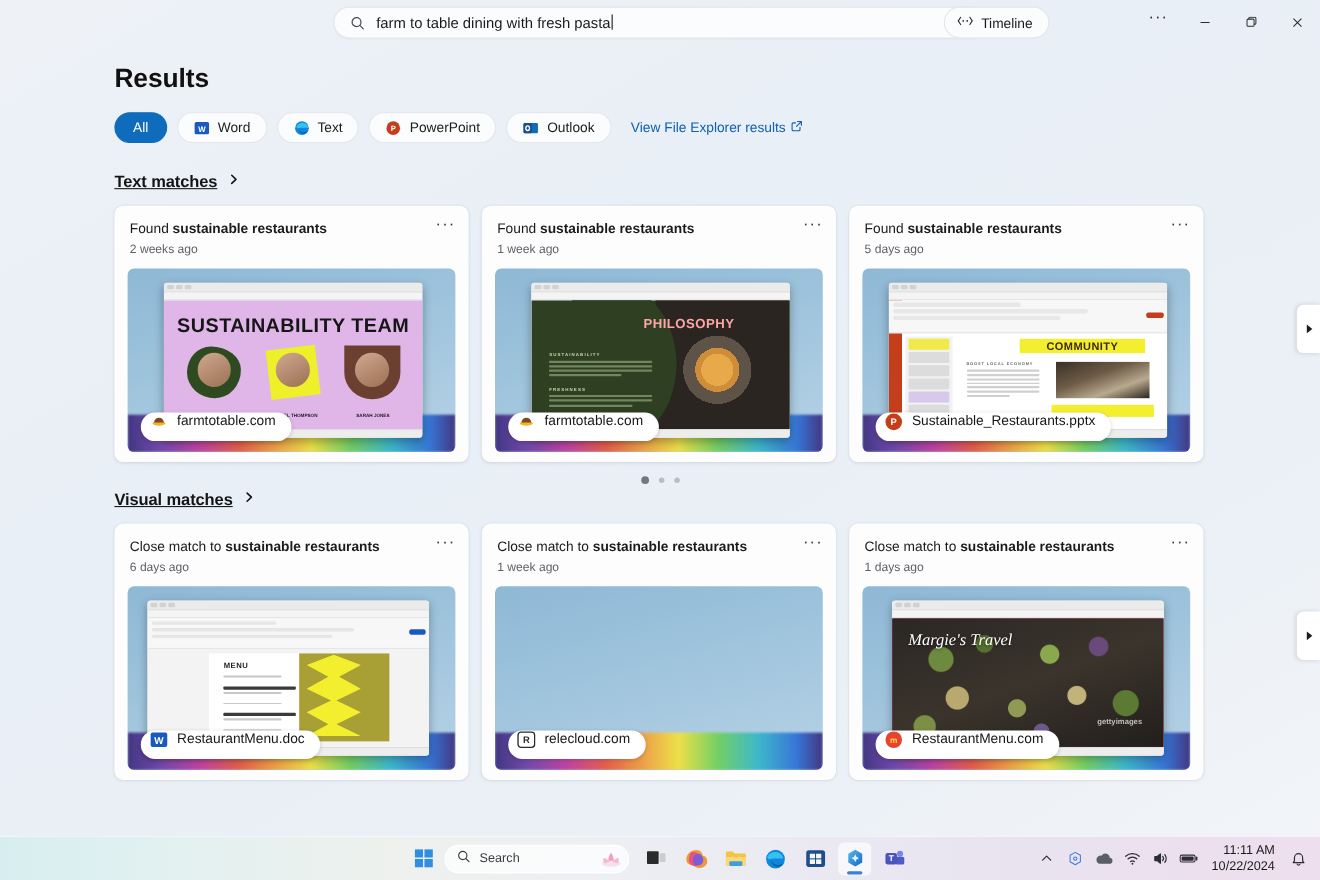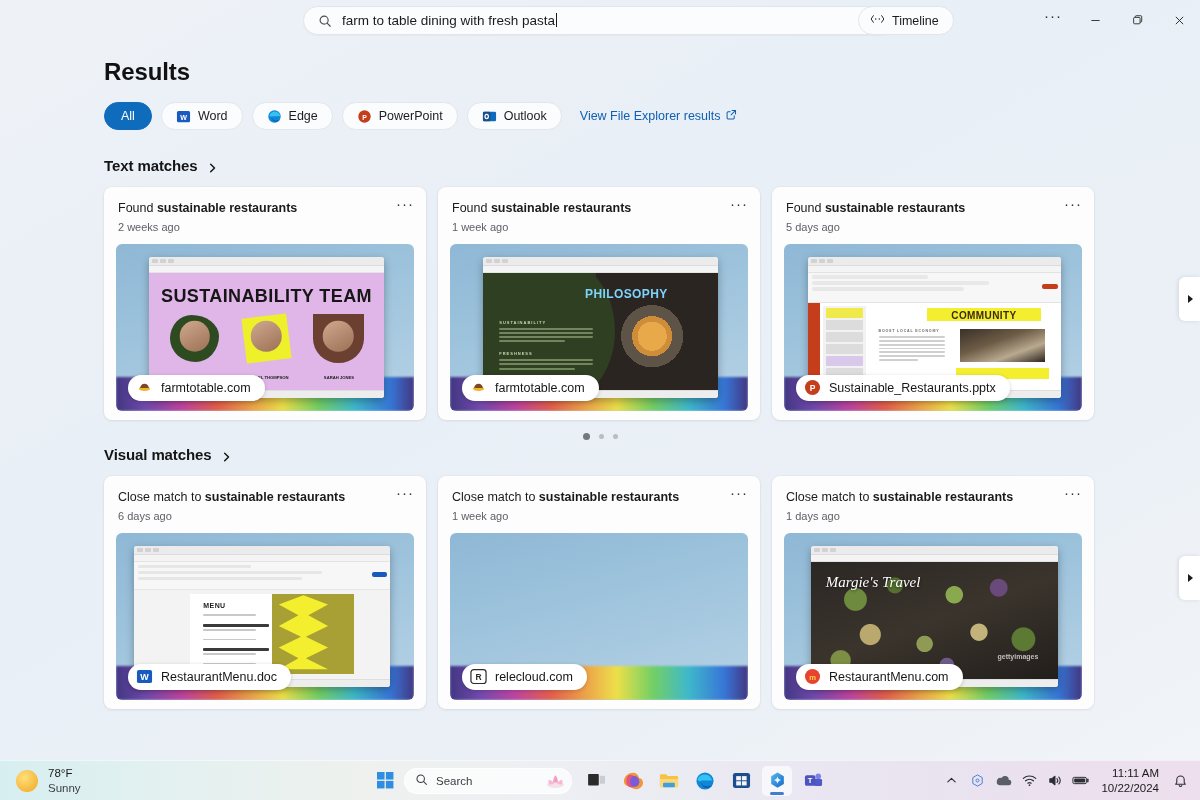--- a/index.html
+++ b/index.html
@@ -100,22 +100,22 @@
   }
   .pill .pi { width: 15px; height: 15px; flex: 0 0 auto; display:block; }
   .fe-link {
     font-size: 12.5px; color: #0f5fb3; cursor: pointer;
     display: flex; align-items: center; gap: 5px; margin-left: 9px;
   }
 
   
   .section { margin-top: 27px; position: relative; }
   .sec-head {
-    display: flex; align-items: flex-end; gap: 9px;
-    margin-left: 104px; margin-bottom: 13px; cursor: pointer; width: fit-content;
+    display: flex; align-items: flex-start; gap: 9px;
+    margin-left: 104px; margin-bottom: 13px; cursor: pointer; width: fit-content; text-decoration: underline;
   }
   .sec-title { font-size: 15px; font-weight: 700; color: #141414; letter-spacing: -.1px; }
   .chev { color: #141414; display: flex; }
 
   .cards { display: flex; gap: 12px; margin-left: 104px; }
 
   .card {
     width: 322px; height: 233px;
     background: #fdfdfe;
     border-radius: 8px;
@@ -189,21 +189,21 @@
   .s1 .brn { position: absolute; inset: 2% 6%; background: #6b4031; border-radius: 0 0 50% 50%; }
   .s1 .face { position: absolute; left: 50%; top: 46%; transform: translate(-50%,-50%); width: 52%; aspect-ratio: 1; border-radius: 50%; background: linear-gradient(150deg,#cfa98e,#9c7055); }
   .s1 .nm { position: absolute; bottom: 8%; left: 6%; right: 6%; display: flex; justify-content: space-between; }
   .s1 .nm span { width: 30%; text-align: center; font-size: 4.2px; font-weight: 800; color: #1a1a1a; }
 
   
   .s2 { background: #2e3f22; }
   .s2 .food { position: absolute; right: 0; top: 0; width: 52%; height: 100%;
     background: radial-gradient(circle at 46% 54%, #e8a94a 0 16%, #cf8d3a 16% 22%, #5d5346 22% 34%, #2a2520 34% 100%); }
   .s2 .curve { position: absolute; right: 44%; top: -12%; width: 40%; height: 124%; background: #2e3f22; border-radius: 0 60% 60% 0 / 0 50% 50% 0; }
-  .s2 .slide-h { top: 12%; left: 26%; right: 4%; font-size: 12px; color: #7dd3fc; }
+  .s2 .slide-h { top: 12%; left: 26%; right: 4%; font-size: 12px; color: #fca5a5; }
   .s2 .txt { position: absolute; left: 7%; top: 40%; width: 40%; }
   .s2 .lbl { font-size: 4px; letter-spacing: 1px; color: #c9d6ae; font-weight: 700; margin-bottom: 3px; }
   .s2 .ln { height: 2px; background: #9fb487; opacity: .6; margin-bottom: 2.2px; border-radius: 1px; }
 
   
   .s3 { background: #fff; display: flex; }
   .s3 .ribbon { position: absolute; left:0; right:0; top:0; height: 26%; background: #f7f7f7; border-bottom: 1px solid #e4e4e4; }
   .s3 .ribbon .bar { height: 4px; margin: 2px 4px; background: #e8e8e8; border-radius: 2px; }
   .s3 .ribbon .red { position:absolute; right:3px; top:11px; width:16px;height:5px;background:#c43e1c;border-radius:2px; }
   .s3 .railL { position: absolute; left:0; top:0; bottom:0; width: 5%; background:#c43e1c; }
@@ -268,21 +268,21 @@
     font-family: "Liberation Serif", serif; font-style: italic;
     font-size: 15px; color: #fff; text-shadow: 0 1px 3px rgba(0,0,0,.6);
   }
   .s6 .getty { position:absolute; right:8%; bottom:16%; font-size:7px; color:#d8d8d8; opacity:.85; font-weight:700;}
 
   
   .chip {
     position: absolute; left: 12px; bottom: 10px;
     height: 26px; background: #fff;
     border-radius: 13px;
-    display: flex; align-items: center; gap: 8px;
+    display: flex; align-items: flex-start; gap: 8px;
     padding: 0 14px 0 8px;
     box-shadow: 0 1px 4px rgba(0,0,0,.18);
     z-index: 5; max-width: 268px;
   }
   .chip-ico { width: 17px; height: 17px; flex: 0 0 auto; display:block; }
   .chip-txt { font-size: 12.5px; color: #171717; white-space: nowrap; overflow: hidden; text-overflow: ellipsis; }
 
   
   .nextbtn {
     position: absolute; right: 0px; top: 50%; transform: translateY(-50%);
@@ -428,21 +428,21 @@
       </svg>
       <span>Word</span>
     </div>
 
     <div class="pill">
       <svg class="pi" viewBox="0 0 16 16">
         <circle cx="8" cy="8" r="6.6" fill="#0f86d8"></circle>
         <path d="M2.6 6.6C4 3 8.4 1.8 11.6 3.6 13.4 4.7 14 6.4 14 7.6H7.2c-2.4 0-3.9 1.6-4.6-1z" fill="#35c1f1"></path>
         <path d="M13.6 11.4c-1.6 2.1-4.6 2.7-6.6 1.4-1.6-1-2-2.5-1.8-3.6.4 2 2.3 3.1 4.4 3 1.6-.1 3-.5 4-.8z" fill="#0b5ea8"></path>
       </svg>
-      <span>Edge</span>
+      <span>Text</span>
     </div>
 
     <div class="pill">
       <svg class="pi" viewBox="0 0 16 16">
         <circle cx="8" cy="8" r="6.6" fill="#c43e1c"></circle>
         <text x="8" y="11.2" font-size="7.4" font-family="Liberation Sans" font-weight="bold" fill="#fff" text-anchor="middle">P</text>
       </svg>
       <span>PowerPoint</span>
     </div>
 
@@ -779,27 +779,20 @@
 
     <div class="nextbtn">
       <svg width="10" height="12" viewBox="0 0 10 12" fill="currentColor">
           <path d="M3 2l5 4-5 4z"></path>
         </svg>
     </div>
   </div>
 </div>
 
 <div class="taskbar">
-  <div class="weather">
-    <div class="sun"></div>
-    <div class="wtxt">
-      <div class="wtemp">78°F</div>
-      <div class="wcond">Sunny</div>
-    </div>
-  </div>
 
   <div class="tb-center">
     <div class="start">
       <svg width="17" height="17" viewBox="0 0 18 18">
         <rect x="0" y="0" width="8" height="8" fill="#2f8ee0"></rect>
           <rect x="9.4" y="0" width="8" height="8" fill="#2f8ee0"></rect>
         <rect x="0" y="9.4" width="8" height="8" fill="#2f8ee0"></rect>
           <rect x="9.4" y="9.4" width="8" height="8" fill="#2f8ee0"></rect>
       </svg>
     </div>

